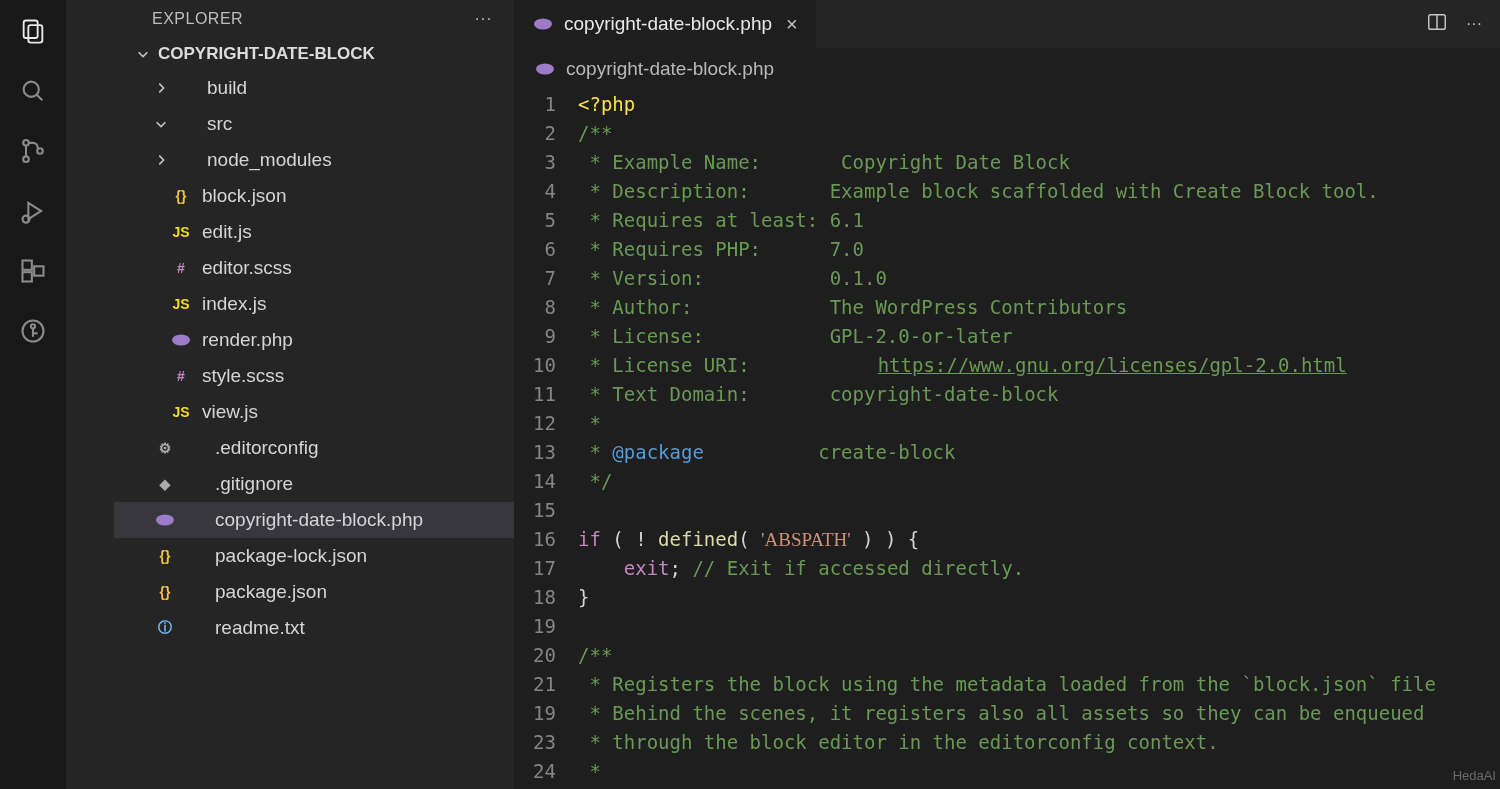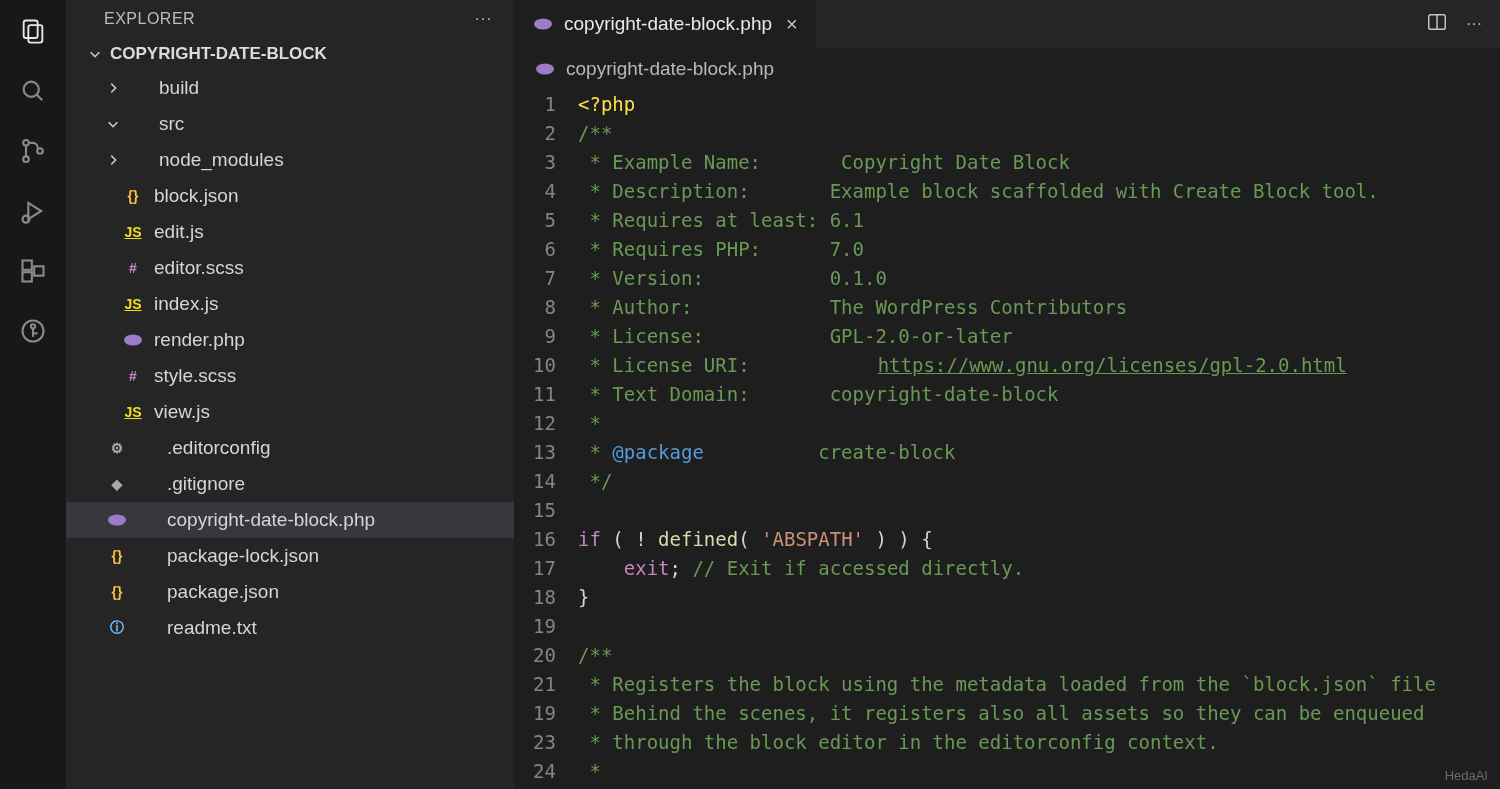--- a/index.html
+++ b/index.html
@@ -35,20 +35,21 @@
   }
   .activity-icon.active { color: #e8e8e8; }
   .activity-icon svg { width: 28px; height: 28px; }
   
   .sidebar {
     width: 448px;
     background: #252526;
     display: flex;
     flex-direction: column;
     flex-shrink: 0;
+    padding-left: 48px;
   }
   .sidebar-header {
     display: flex;
     align-items: center;
     justify-content: space-between;
     padding: 10px 22px 10px 38px;
     font-size: 16px;
     color: #bdbdbd;
     letter-spacing: 0.5px;
   }
@@ -72,21 +73,21 @@
     font-size: 19px;
     color: #d5d5d5;
     cursor: pointer;
   }
   .tree-row.depth1 { padding-left: 40px; gap: 39px; }
   .tree-row.depth2 { padding-left: 56px; }
   .tree-row.selected { background: #37373d; }
   .tree-chevron { width: 14px; display:inline-flex; color:#c5c5c5; }
   .file-icon { width: 22px; display:inline-flex; align-items:center; justify-content:center; font-size:14px; font-weight:600; }
   .file-icon.json { color:#f9c23c; }
-  .file-icon.js   { color:#f5de19;text-decoration:underline; }
+  .file-icon.js   { color:#f5de19; }
   .file-icon.scss { color:#c586c0; }
   .file-icon.php  { color:#9d7bc7; }
   .file-icon.cfg  { color:#a9a9a9; }
   .file-icon.git  { color:#a9a9a9; }
   .file-icon.info { color:#75beff; }
   
   .editor-col { flex: 1; display: flex; flex-direction: column; background:#1e1e1e; min-width:0;}
   .tab-bar {
     height: 48px;
     background: #252526;
@@ -128,24 +129,24 @@
     color: #858585;
     padding-right: 22px;
     user-select:none;
   }
   .code { flex:1; white-space:pre; color:#d4d4d4; }
   .tok-phptag { color:#fde047; }
   .tok-comment { color:#6a9955; }
   .tok-tag     { color:#569cd6; }
   .tok-keyword { color:#c586c0; }
   .tok-func    { color:#dcdcaa; }
-  .tok-str     { color:#ce9178; }
+  .tok-str     { color:#ce9178;font-family:Liberation Serif, serif; }
   .tok-link    { color:#6a9955; text-decoration: underline; margin-left: 48px; }
   .ellipsis-btn { cursor:pointer; color:#c0c0c0; }
-  .watermark { position:absolute; bottom:6px; right:12px; color:#6a6a6a; font-size:13px; }
+  .watermark { position:absolute; bottom:6px; right:4px; color:#6a6a6a; font-size:13px; }
 </style>
 </head>
 <body>
 
 <div class="activity-bar">
   <div class="activity-icon active">
     <svg viewBox="0 0 24 24" fill="none" stroke="currentColor" stroke-width="1.6">
         <rect x="4" y="3" width="12" height="15" rx="2"></rect>
         <rect x="8" y="7" width="12" height="15" rx="2"></rect>
       </svg>

